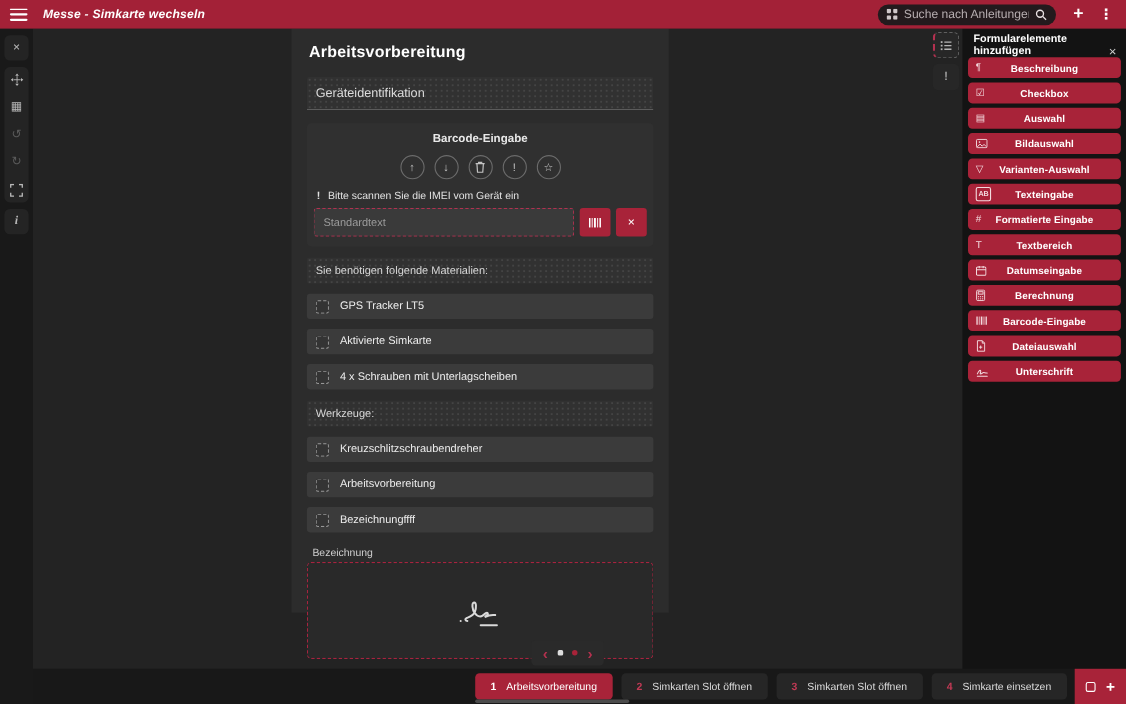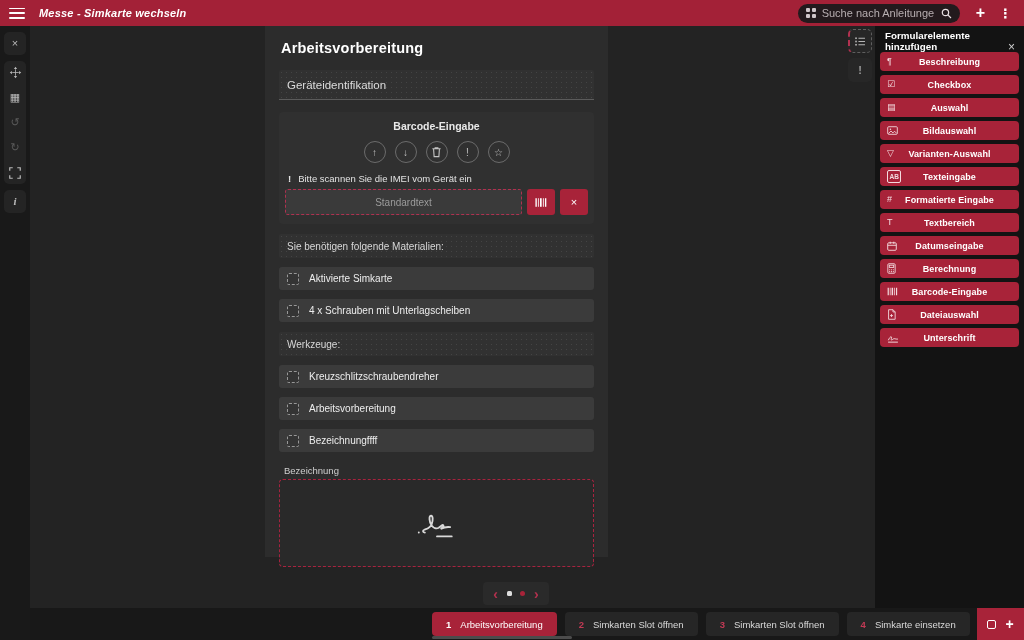--- a/index.html
+++ b/index.html
@@ -40,21 +40,21 @@
   .dotted { background-color:#313131; background-image:radial-gradient(circle,#444 .8px,transparent .9px); background-size:5px 5px; }
   .section-head { height:30px; display:flex; align-items:center; padding-left:8px; font-size:11.5px; color:#dcdcdc; border-bottom:1px solid #5c5c5c; border-radius:2px 2px 0 0; }
 
   .element-box { margin-top:12px; background:#303030; border-radius:4px; padding:8px 6px 9px; }
   .el-title { text-align:center; font-size:10.5px; font-weight:bold; color:#e9e9e9; }
   .el-actions { display:flex; justify-content:center; gap:9px; margin:9px 0 10px; }
   .circle-btn { width:22px; height:22px; border:1px solid #6b6b6b; border-radius:50%; background:transparent; color:#c3c3c3; font-size:10px; display:flex; align-items:center; justify-content:center; cursor:pointer; }
   .warning { display:flex; gap:7px; align-items:baseline; font-size:9.5px; color:#e2e2e2; margin:0 0 5px 3px; }
   .warning .wx { font-weight:bold; }
   .input-row { display:flex; gap:5px; align-items:stretch; }
-  .text-input { flex:1; height:26px; background:#3a3a3a; border:1px dashed #b13150; border-radius:3px; color:#e0e0e0; font-size:10px; padding:0 8px; outline:none; font-family:inherit;text-align:center; }
+  .text-input { flex:1; height:26px; background:#3a3a3a; border:1px dashed #b13150; border-radius:3px; color:#e0e0e0; font-size:10px; padding:0 8px; outline:none; font-family:inherit; }
   .text-input::placeholder { color:#9b9b9b; }
   .red-sq { width:28px; height:26px; background:#a82339; border:none; border-radius:3px; color:#fff; display:flex; align-items:center; justify-content:center; cursor:pointer; font-size:11px; }
 
   .desc-row { margin-top:10px; height:24px; border-radius:2px; display:flex; align-items:center; padding-left:8px; font-size:10px; color:#d8d8d8; }
   .check-row { margin-top:9px; height:23px; background:#3b3b3b; border-radius:3px; display:flex; align-items:center; padding-left:8px; gap:10px; cursor:pointer; }
   .cb { width:12px; height:12px; border:1px dashed #979797; border-radius:2px; background:#343434; flex:none; }
   .check-row .lbl { font-size:10px; color:#ededed; }
 
   .sig-label { margin:13px 0 3px 5px; font-size:9.5px; color:#cfcfcf; }
   .sig-box { height:88px; border:1.5px dashed #a8233f; border-radius:4px; background:#292929; display:flex; align-items:center; justify-content:center; }
@@ -210,20 +210,24 @@
         <button class="red-sq">
             <span>×</span>
           </button>
       </div>
     </div>
 
     <div class="desc-row dotted">Sie benötigen folgende Materialien:</div>
 
     <div class="check-row">
       <span class="cb"></span>
+      <span class="lbl">GPS Tracker LT5</span>
+    </div>
+    <div class="check-row">
+      <span class="cb"></span>
       <span class="lbl">Aktivierte Simkarte</span>
     </div>
     <div class="check-row">
       <span class="cb"></span>
       <span class="lbl">4 x Schrauben mit Unterlagscheiben</span>
     </div>
 
     <div class="desc-row dotted">Werkzeuge:</div>
 
     <div class="check-row">

